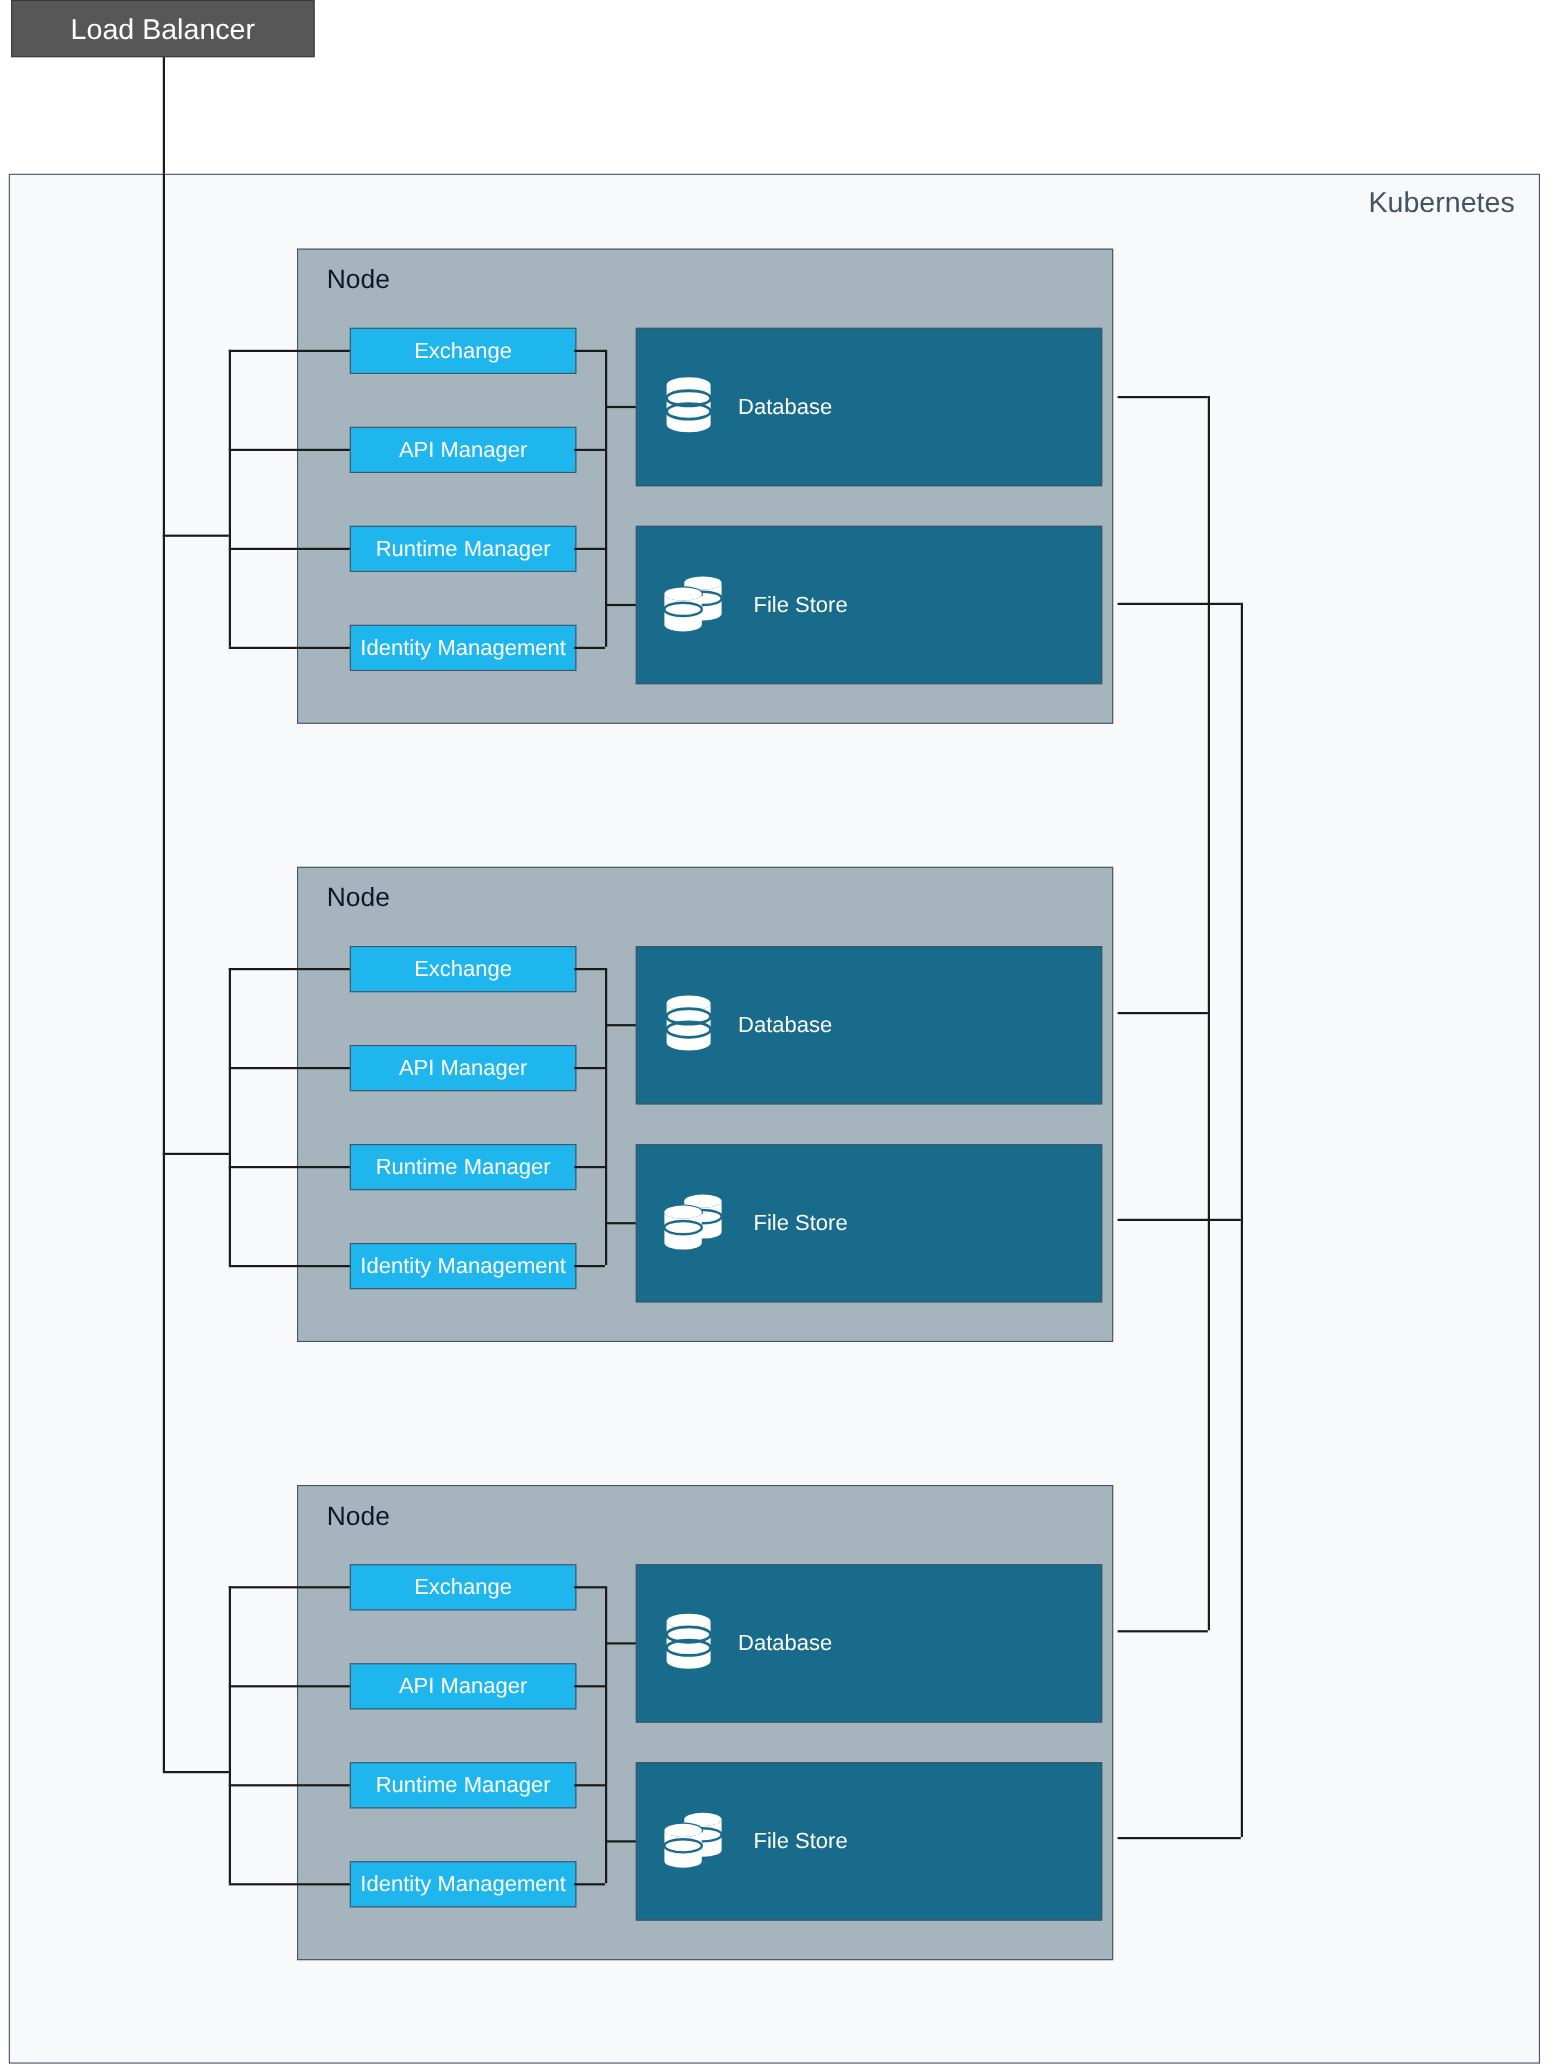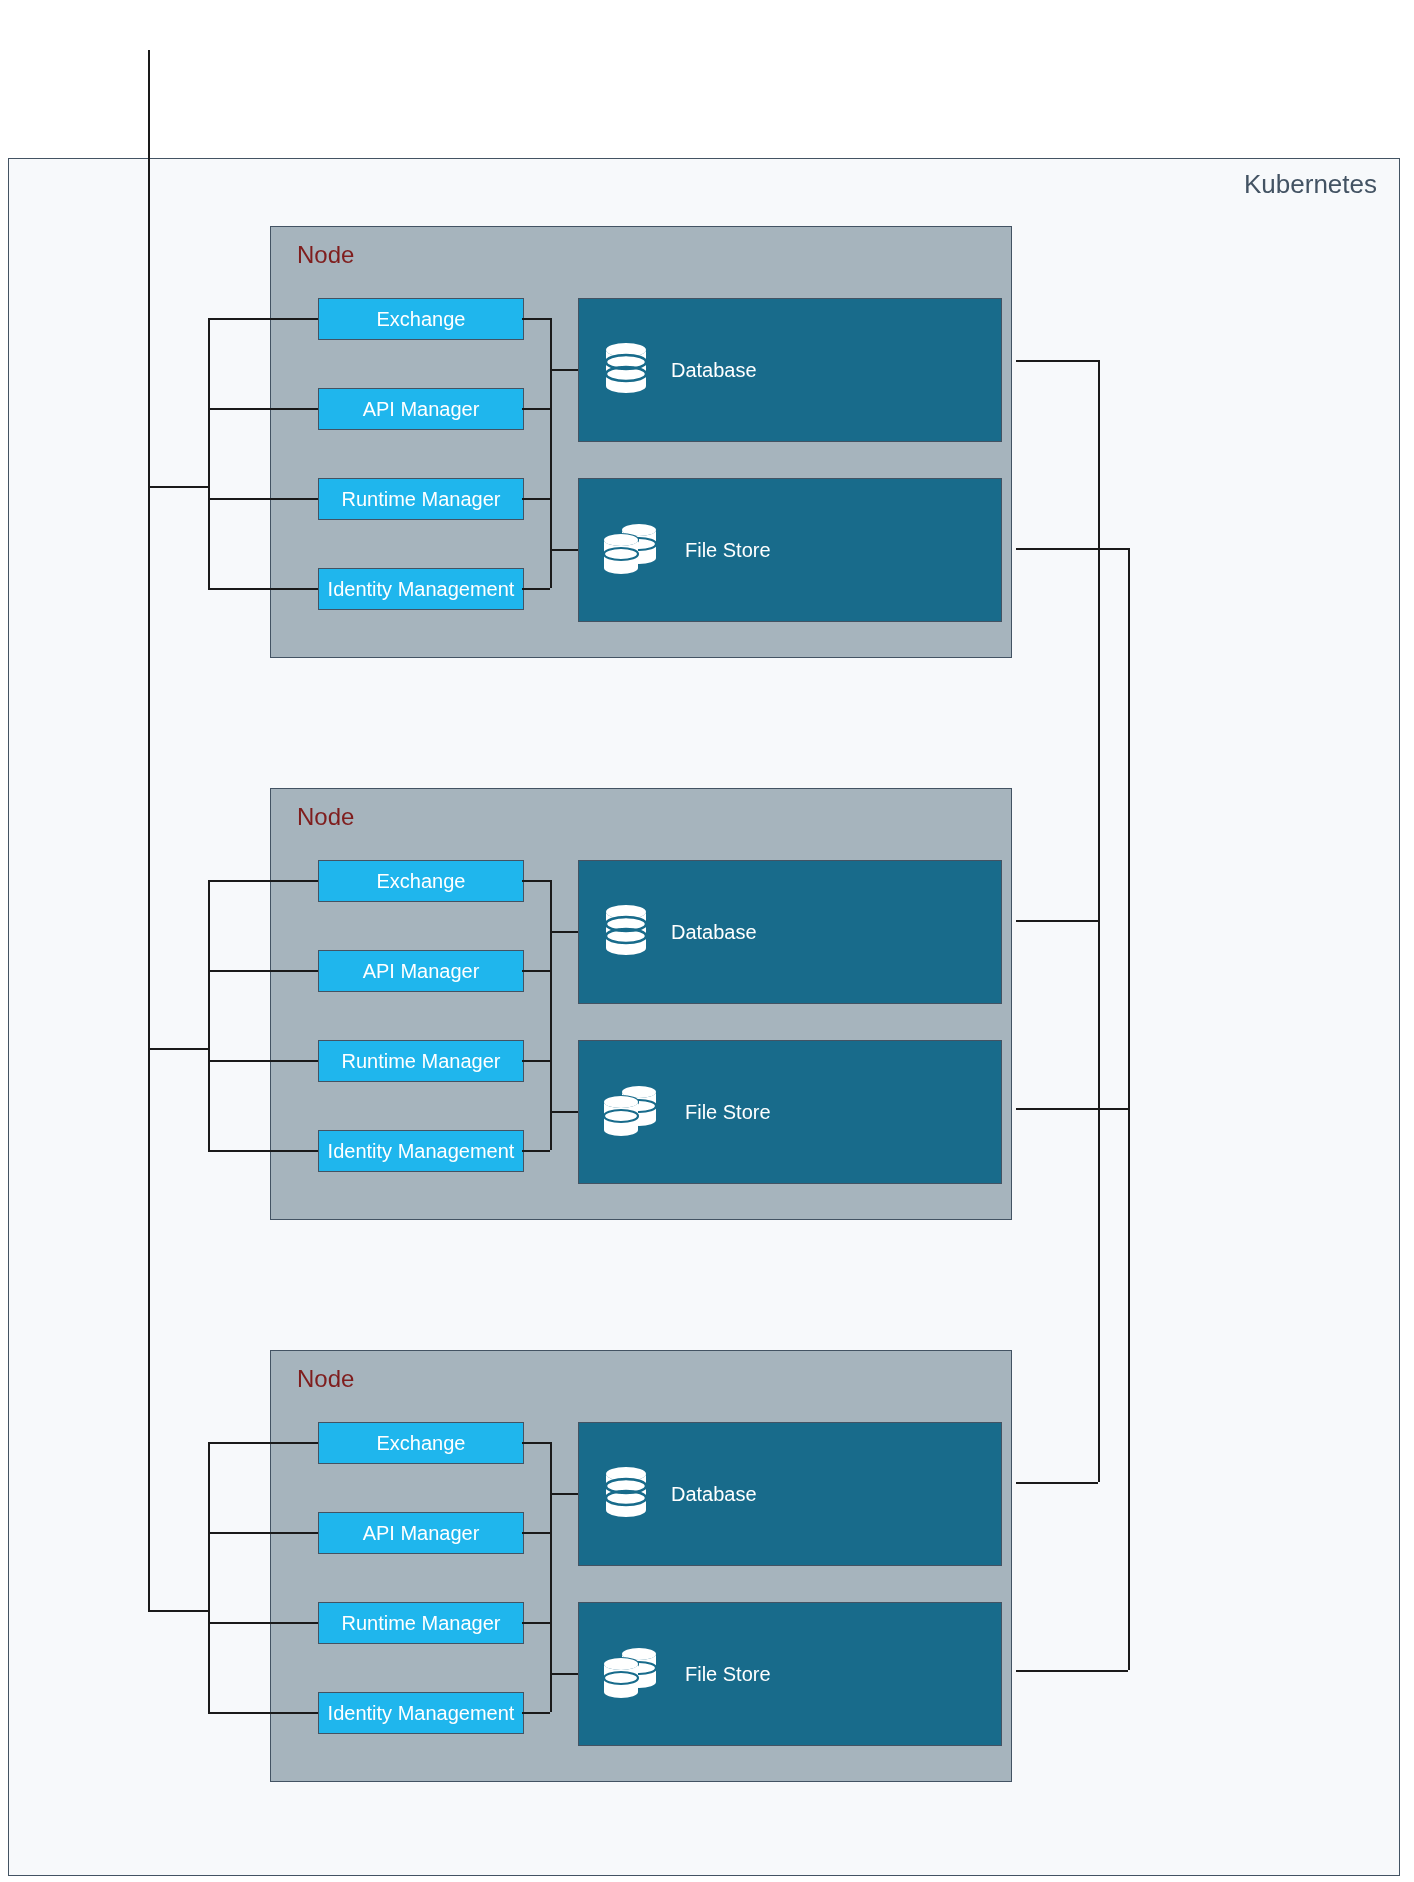--- a/index.html
+++ b/index.html
@@ -37,21 +37,21 @@
   }
   .node-box {
     position: absolute;
     background: #a6b4bd;
     border: 1px solid #435363;
   }
   .node-title {
     position: absolute;
     top: 14px;
     left: 26px;
-    color: #7f1d1d;
+    color: #0f172a;
     font-size: 24px;
   }
   .svc-box {
     position: absolute;
     background: #1fb6ed;
     color: #ffffff;
     border: 1px solid #435363;
     display: flex;
     align-items: center;
     justify-content: center;
@@ -131,20 +131,23 @@
     <div class="hline" style="left: 1016px; top: 920px; width: 82px;"></div>
     <div class="hline" style="left: 1016px; top: 1482px; width: 82px;"></div>
     <div class="vline" style="left: 1098px; top: 360px; height: 1122px;"></div>
     <div class="hline" style="left: 1016px; top: 548px; width: 112px;"></div>
     <div class="hline" style="left: 1016px; top: 1108px; width: 112px;"></div>
     <div class="hline" style="left: 1016px; top: 1670px; width: 112px;"></div>
     <div class="vline" style="left: 1128px; top: 548px; height: 1122px;"></div>
     <div class="k8s-box" style="left: 8px; top: 158px; width: 1390px; height: 1716px;">
       <div class="k8s-title">Kubernetes</div>
     </div>
+    <div class="lb-box" style="left: 10px; top: 0px; width: 274px; height: 50px;">
+      <span>Load Balancer</span>
+    </div>
     <div class="node-box" style="left: 270px; top: 226px; width: 740px; height: 430px;">
       <div class="node-title">Node</div>
     </div>
     <div class="svc-box" style="left: 318px; top: 298px; width: 204px; height: 40px;">
       <span>Exchange</span>
     </div>
     <div class="svc-box" style="left: 318px; top: 388px; width: 204px; height: 40px;">
       <span>API Manager</span>
     </div>
     <div class="svc-box" style="left: 318px; top: 478px; width: 204px; height: 40px;">

